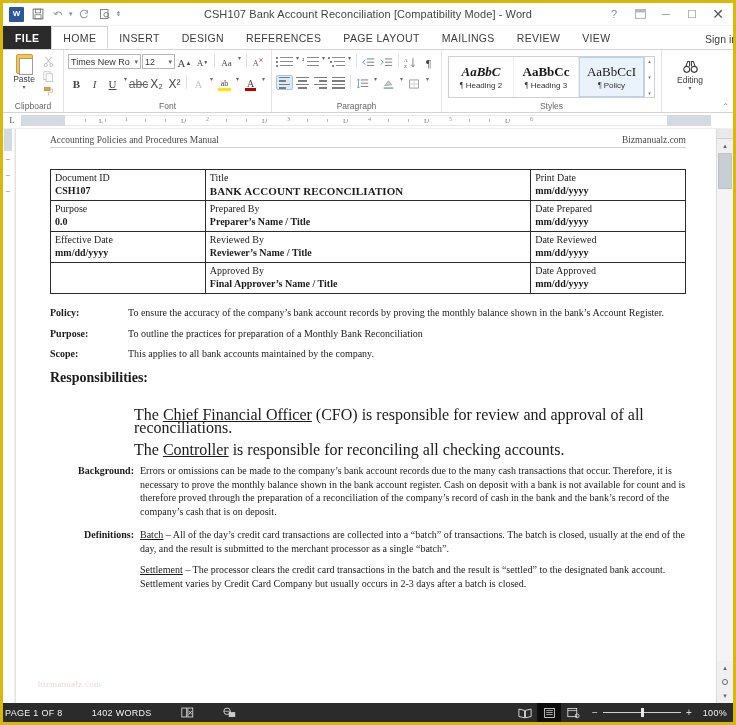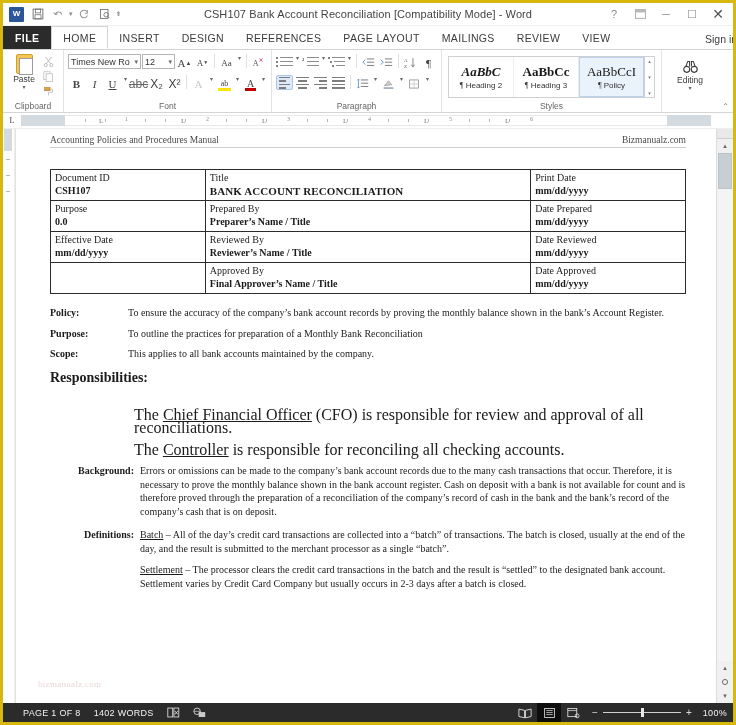--- a/index.html
+++ b/index.html
@@ -241,21 +241,21 @@
   .vs-track{flex:1;width:16px;background:#f4f4f4;position:relative;}
   .vs-thumb{position:absolute;left:1px;right:1px;top:0;height:34px;background:#c8cfd4;
     border:1px solid #bcc3c8;}
   .vs-split{width:16px;height:9px;background:#e9e9e9;border-bottom:1px solid #cfcfcf;}
 
   
   .status{
     height:19px;min-height:19px;background:#2b2b2b;color:#f2f2f2;
     display:flex;align-items:center;font-size:9px;letter-spacing:.3px;
   }
-  .st-l{display:flex;align-items:center;gap:13px;padding-left:20px;}
+  .st-l{display:flex;align-items:center;gap:29px;padding-left:2px;}
   .st-ico{font-size:10px;color:#e8e8e8;display:flex;align-items:center;}
   .st-r{margin-left:auto;display:flex;align-items:center;gap:0;padding-right:6px;}
   .vbtn{width:24px;height:19px;display:flex;align-items:center;justify-content:center;
     font-size:11px;color:#e8e8e8;}
   .vbtn.act{background:#0d0d0d;}
   .zoomwrap{display:flex;align-items:center;gap:4px;margin-left:6px;}
   .zminus,.zplus{font-size:10px;color:#ddd;width:8px;text-align:center;}
   .ztrack{width:78px;height:1px;background:#cfcfcf;position:relative;}
   .zthumb{position:absolute;left:38px;top:-4px;width:3px;height:9px;background:#e8e8e8;}
   .zpct{font-size:9px;color:#f2f2f2;margin-left:6px;min-width:28px;text-align:right;}

